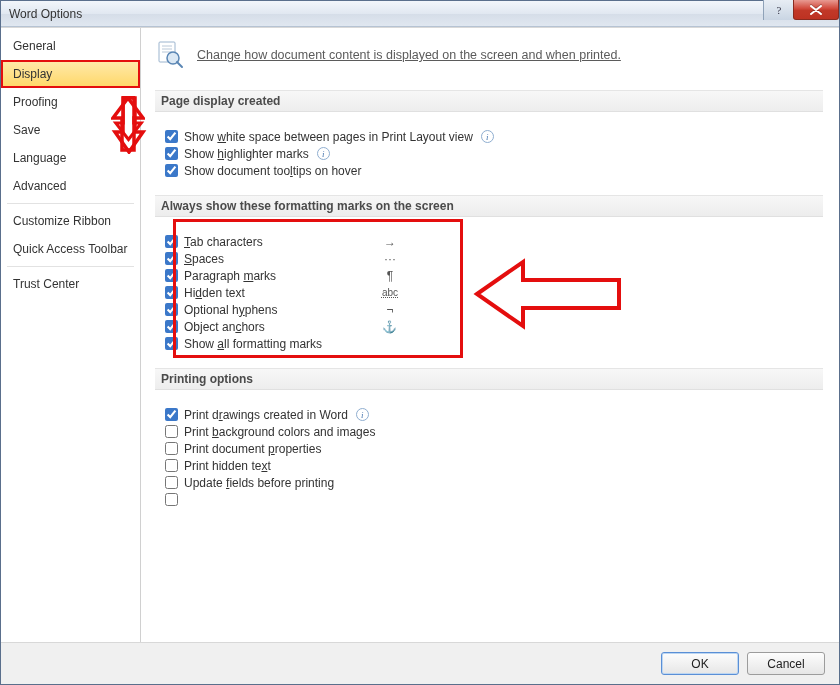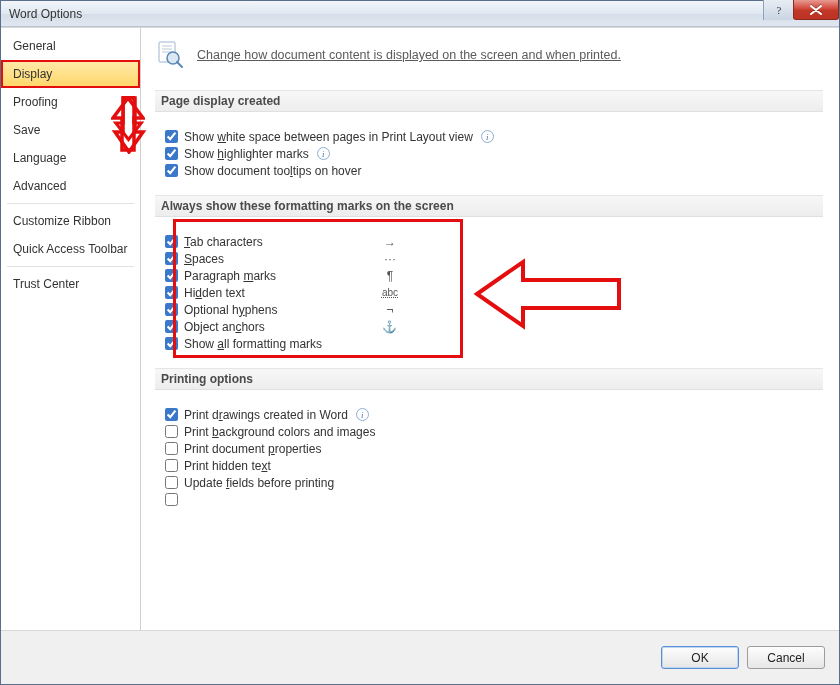--- a/index.html
+++ b/index.html
@@ -134,21 +134,21 @@
     color: #4a78b0; font-size: 9px; font-style: italic; font-family: Georgia, serif;
     margin-left: 2px;
   }
   .mark-sym {
     display: inline-block; width: 40px; text-align: center;
     color: #555; font-size: 12px;
     margin-left: 60px;
   }
   .fmt-label { min-width: 120px; display: inline-block; }
   .buttons-row {
-    height: 54px;
+    height: 42px;
     display: flex; justify-content: flex-end; align-items: center;
     gap: 8px;
     padding-right: 14px;
     border-top: 1px solid #d8d8d8;
     background: #f0f0f0;
   }
   .dlg-btn {
     min-width: 78px; height: 23px;
     background: linear-gradient(to bottom, #fdfdfd, #e6e6e6);
     border: 1px solid #9c9c9c;

